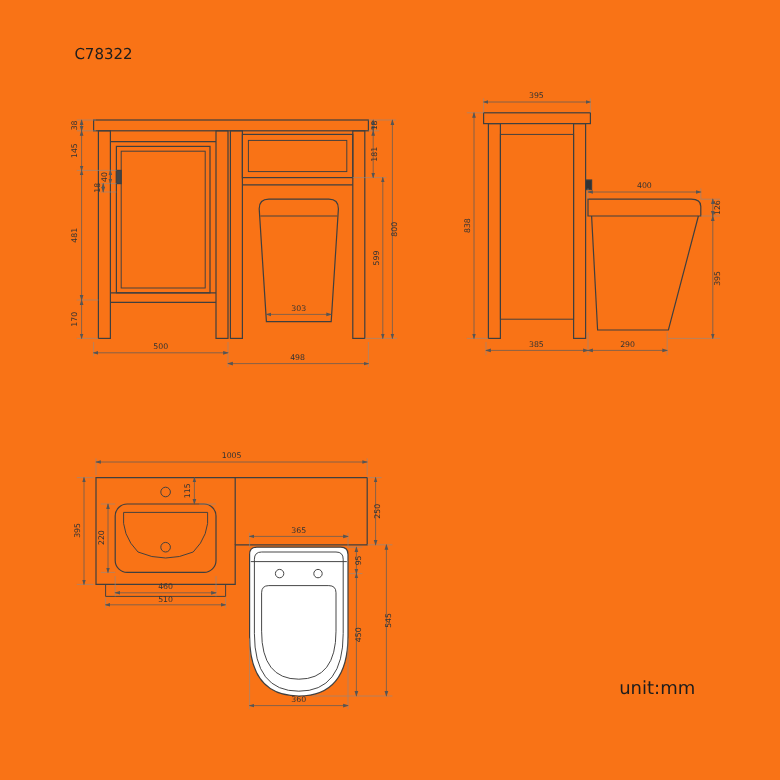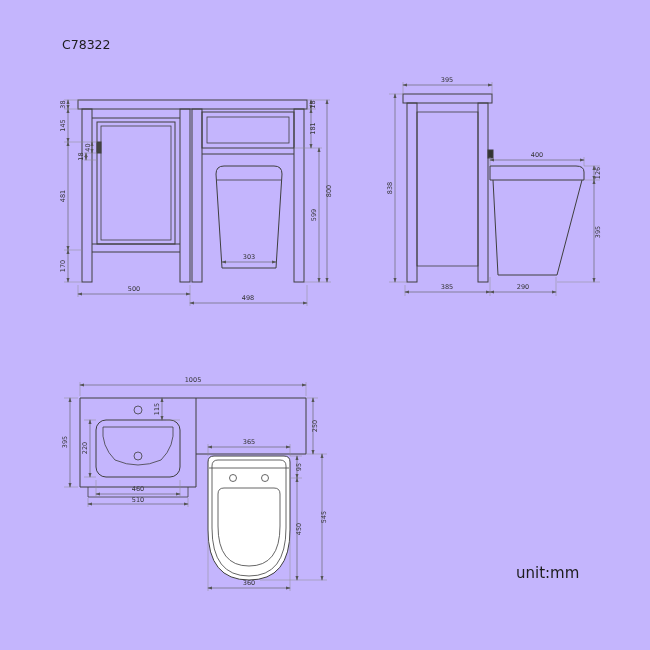--- a/index.html
+++ b/index.html
@@ -1,16 +1,16 @@
 <!DOCTYPE html>
 <html><head>
 <meta charset="utf-8">
 <style>
   html,body{margin:0;padding:0;background:#ffffff;}
-  .canvas{position:relative;width:650px;height:650px;background:#c4b5fd;overflow:hidden;
+  .canvas{position:relative;width:650px;height:650px;background:#f97316;overflow:hidden;
           font-family:"DejaVu Sans",sans-serif;}
   svg{display:block;}
   .ln{stroke:#3f3f3f;stroke-width:1;fill:none;}
   .ln2{stroke:#3f3f3f;stroke-width:0.8;fill:none;}
   .wfill{stroke:#3f3f3f;stroke-width:1;fill:#ffffff;}
   .dim{stroke:#5a5a5a;stroke-width:0.6;fill:none;}
   .ext{stroke:#8c8c8c;stroke-width:0.5;fill:none;}
   .d{font-family:"DejaVu Sans",sans-serif;font-size:6.5px;fill:#333;text-anchor:middle;}
   .title{font-family:"DejaVu Sans",sans-serif;font-size:12.5px;fill:#1d1d1d;}
   .unit{font-family:"DejaVu Sans",sans-serif;font-size:15px;fill:#1d1d1d;}

